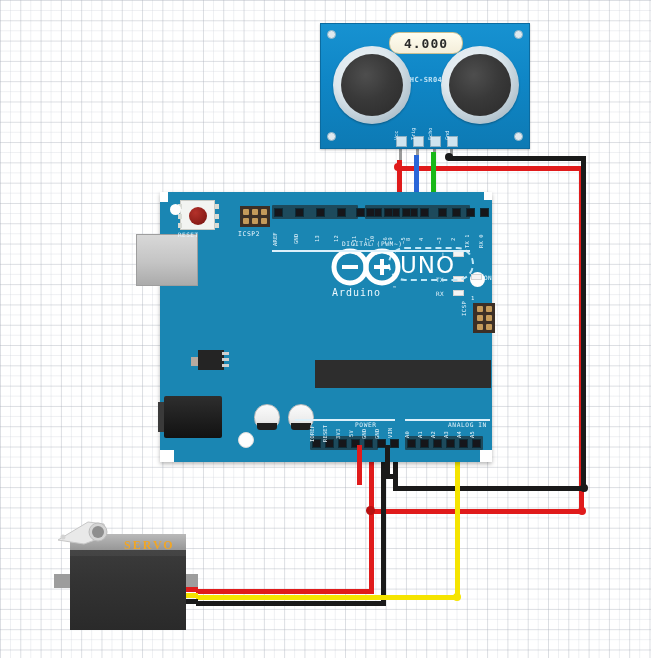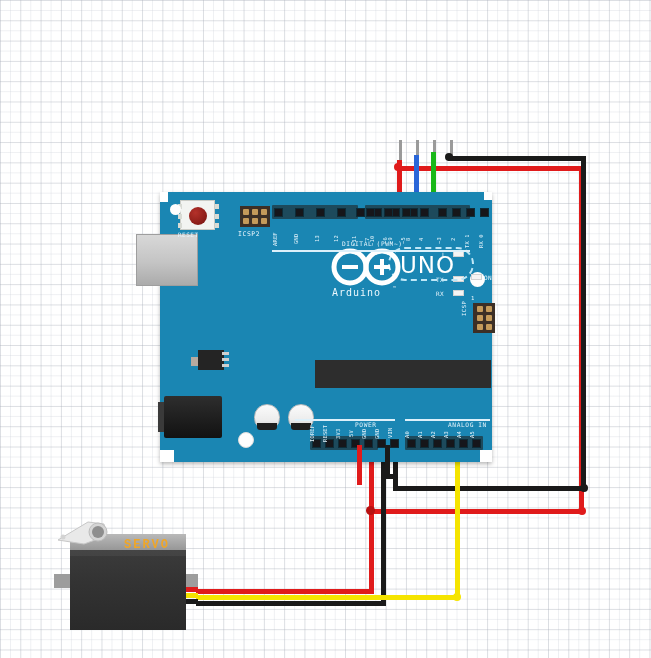--- a/index.html
+++ b/index.html
@@ -102,21 +102,21 @@
             border:2px dashed #bfe7f7;border-radius:17px;box-sizing:border-box;}
   
   #servo{left:58px;top:530px;width:140px;height:100px;}
   #servo-body{position:absolute;left:12px;top:20px;width:116px;height:80px;
               background:linear-gradient(180deg,#3b3b3b 0%,#333333 40%,#2a2a2a 100%);}
   #servo-top{position:absolute;left:12px;top:4px;width:116px;height:22px;
              background:linear-gradient(180deg,#b9b9b9 0%,#9d9d9d 60%,#8a8a8a 100%);}
   .servo-ear{position:absolute;width:16px;height:14px;background:#9d9d9d;}
   #servo-horn{position:absolute;left:-4px;top:-12px;width:66px;height:30px;}
   #servo-text{position:absolute;left:66px;top:8px;font-size:12px;color:#efa628;
-              font-weight:bold;letter-spacing:2px;font-family:Liberation Mono, monospace;}
+              font-weight:bold;letter-spacing:2px;font-family:Liberation Serif, serif;}
   .vstripe{position:absolute;background:rgba(255,255,255,.05);}
 </style>
 </head>
 <body>
 
 <div id="stage" class="abs">
 
   <div>
 
     <div class="w wire-grey" style="left:399px;top:140px;width:3px;height:23px;"></div>
@@ -154,20 +154,42 @@
     <div class="w wire-green" style="left:431px;top:152px;width:5px;height:65px;"></div>
 
     <div class="w" style="left:445px;top:153px;width:8px;height:8px;border-radius:50%;background:#1a1a1a;"></div>
     <div class="w" style="left:394px;top:163px;width:8px;height:8px;border-radius:50%;background:#e01b1b;"></div>
     <div class="w" style="left:578px;top:507px;width:8px;height:8px;border-radius:50%;background:#e01b1b;"></div>
     <div class="w" style="left:580px;top:484px;width:8px;height:8px;border-radius:50%;background:#1a1a1a;"></div>
     <div class="w" style="left:453px;top:593px;width:8px;height:8px;border-radius:50%;background:#f5e400;"></div>
     <div class="w" style="left:366px;top:506px;width:9px;height:9px;border-radius:50%;background:#b81111;"></div>
   </div>
 
+  <div id="sensor" class="abs">
+    <div class="sens-hole" style="left:6px;top:6px;"></div>
+    <div class="sens-hole" style="left:193px;top:6px;"></div>
+    <div class="sens-hole" style="left:6px;top:108px;"></div>
+    <div class="sens-hole" style="left:193px;top:108px;"></div>
+
+    <div class="transducer" style="left:12px;top:22px;"></div>
+    <div class="transducer" style="left:120px;top:22px;"></div>
+
+    <div id="display">4.000</div>
+    <div id="sensor-model">HC-SR04</div>
+
+    <div class="sens-pin" style="left:75px;top:112px;"></div>
+    <div class="sens-pin" style="left:92px;top:112px;"></div>
+    <div class="sens-pin" style="left:109px;top:112px;"></div>
+    <div class="sens-pin" style="left:126px;top:112px;"></div>
+
+    <div class="sens-pin-lbl" style="left:78px;top:110px;">Vcc</div>
+    <div class="sens-pin-lbl" style="left:95px;top:110px;">Trig</div>
+    <div class="sens-pin-lbl" style="left:112px;top:110px;">Echo</div>
+    <div class="sens-pin-lbl" style="left:129px;top:110px;">Gnd</div>
+  </div>
 
   <div id="board" class="abs">
     <div id="board-body"></div>
 
     <div class="notch" style="left:0;top:0;width:8px;height:10px;"></div>
     <div class="notch" style="left:0;top:258px;width:14px;height:12px;"></div>
     <div class="notch" style="left:324px;top:0;width:8px;height:8px;"></div>
     <div class="notch" style="left:320px;top:258px;width:12px;height:12px;"></div>
 
     <div id="usb-in"></div>

